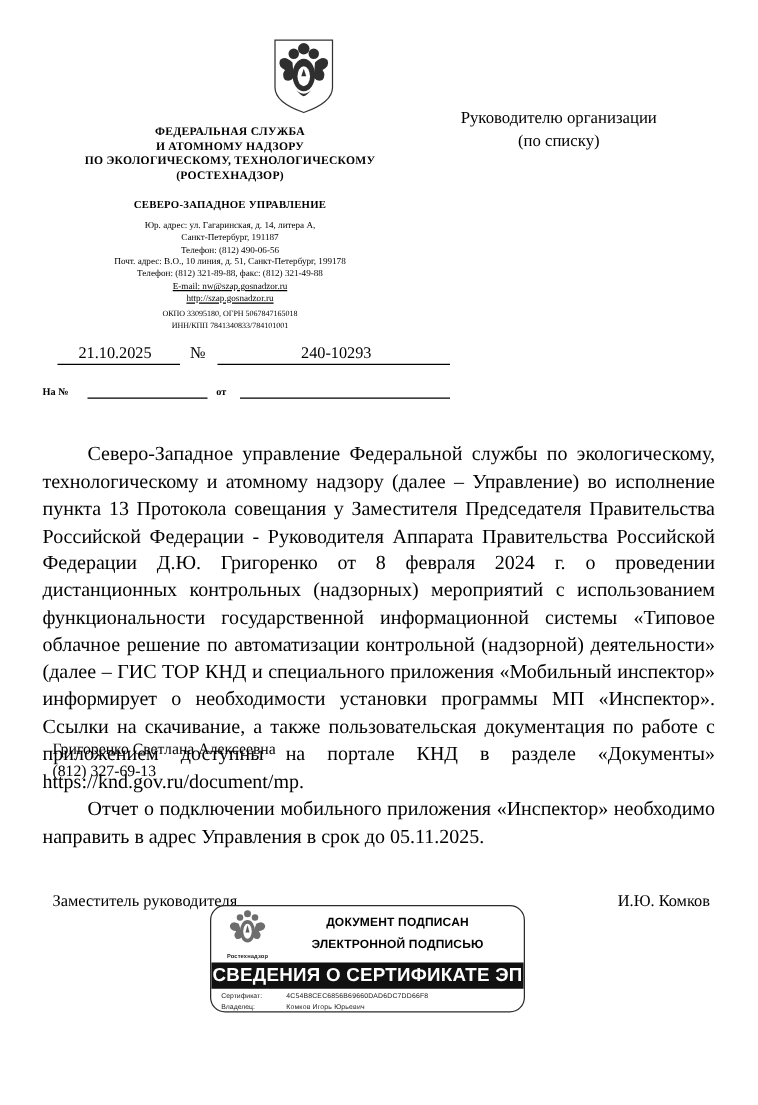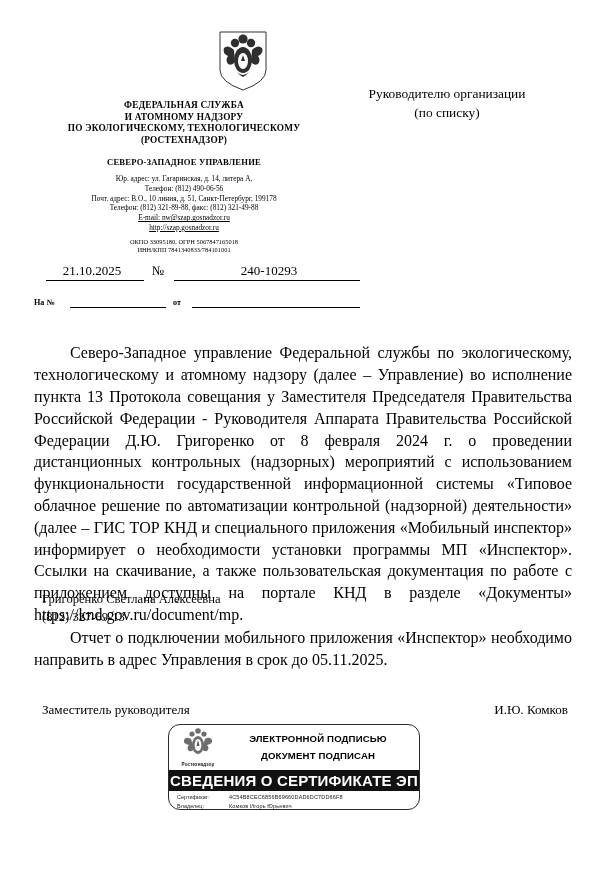--- a/index.html
+++ b/index.html
@@ -261,20 +261,21 @@
         <div>ФЕДЕРАЛЬНАЯ СЛУЖБА</div>
         <div>И АТОМНОМУ НАДЗОРУ</div>
         <div>ПО ЭКОЛОГИЧЕСКОМУ, ТЕХНОЛОГИЧЕСКОМУ</div>
         <div>(РОСТЕХНАДЗОР)</div>
       </div>
 
       <div class="org-dept">СЕВЕРО-ЗАПАДНОЕ УПРАВЛЕНИЕ</div>
 
       <div class="org-contacts">
         <div>Юр. адрес:  ул. Гагаринская, д. 14, литера А,</div>
+        <div>Санкт-Петербург, 191187</div>
         <div>Телефон: (812) 490-06-56</div>
         <div>Почт. адрес: В.О., 10 линия, д. 51, Санкт-Петербург, 199178</div>
         <div>Телефон: (812) 321-89-88, факс: (812) 321-49-88</div>
         <div class="u">E-mail: nw@szap.gosnadzor.ru</div>
         <div class="u">http://szap.gosnadzor.ru</div>
       </div>
 
       <div class="org-codes">
         <div>ОКПО 33095180, ОГРН 5067847165018</div>
         <div>ИНН/КПП 7841340833/784101001</div>
@@ -326,22 +327,22 @@
               <path d="M24 12 Q29 9 31 13 Q32 17 26 18 Q29 21 26 24 Q22 25 21 21 Z"></path>
               <ellipse cx="17" cy="18" rx="6" ry="9"></ellipse>
             </g>
             <ellipse cx="17" cy="18" rx="3.4" ry="6" fill="#ffffff"></ellipse>
             <path d="M17 13 l1.6 6 h-3.2 Z" fill="#5a5a5a"></path>
           </svg>
         </span>
         <span class="cap">Ростехнадзор</span>
       </div>
       <div class="stamp-lines">
+        <div>ДОКУМЕНТ ПОДПИСАН</div>
         <div>ЭЛЕКТРОННОЙ ПОДПИСЬЮ</div>
-        <div>ДОКУМЕНТ ПОДПИСАН</div>
       </div>
     </div>
 
     <div class="stamp-bar">СВЕДЕНИЯ О СЕРТИФИКАТЕ ЭП</div>
 
     <div class="stamp-rows">
       <div class="stamp-row">
         <span class="k">Сертификат:</span>
         <span class="v">4C54B8CEC6856B69660DAD6DC7DD66F8</span>
       </div>

